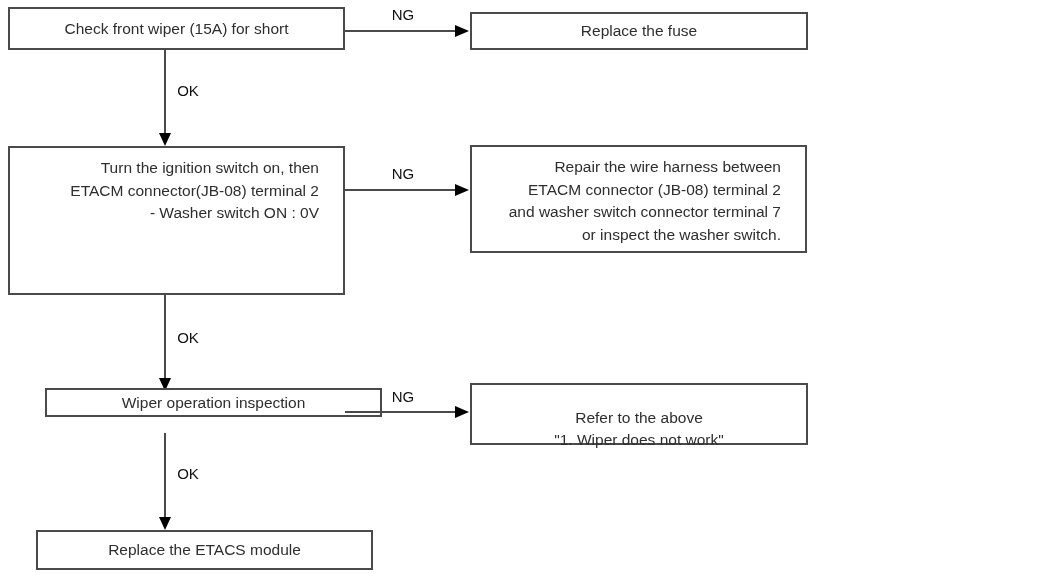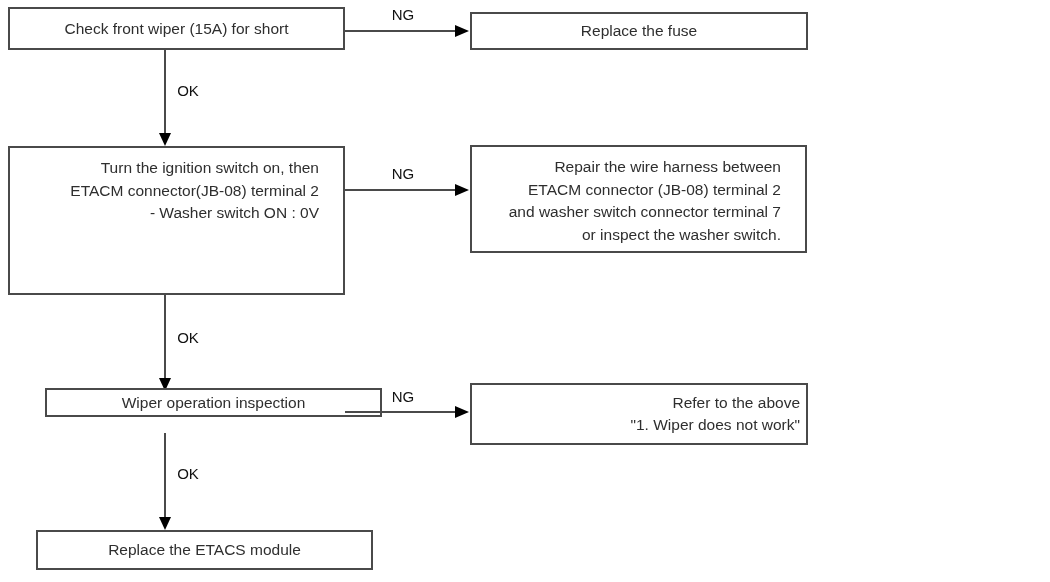--- a/index.html
+++ b/index.html
@@ -27,22 +27,22 @@
     align-items: center;
     justify-content: center;
     text-align: center;
   }
   .node.multiline {
     padding: 9px 24px;
     line-height: 22.5px;
     text-align: right;
   }
   .node.multiline.centered-lines {
-    text-align: right;
-    padding: 7px 6px;
+    text-align: center;
+    padding: 22px 6px;
     line-height: 22px;
   }
   .hline {
     position: absolute;
     height: 2px;
     background: #4a4a4a;
   }
   .vline {
     position: absolute;
     width: 2px;

